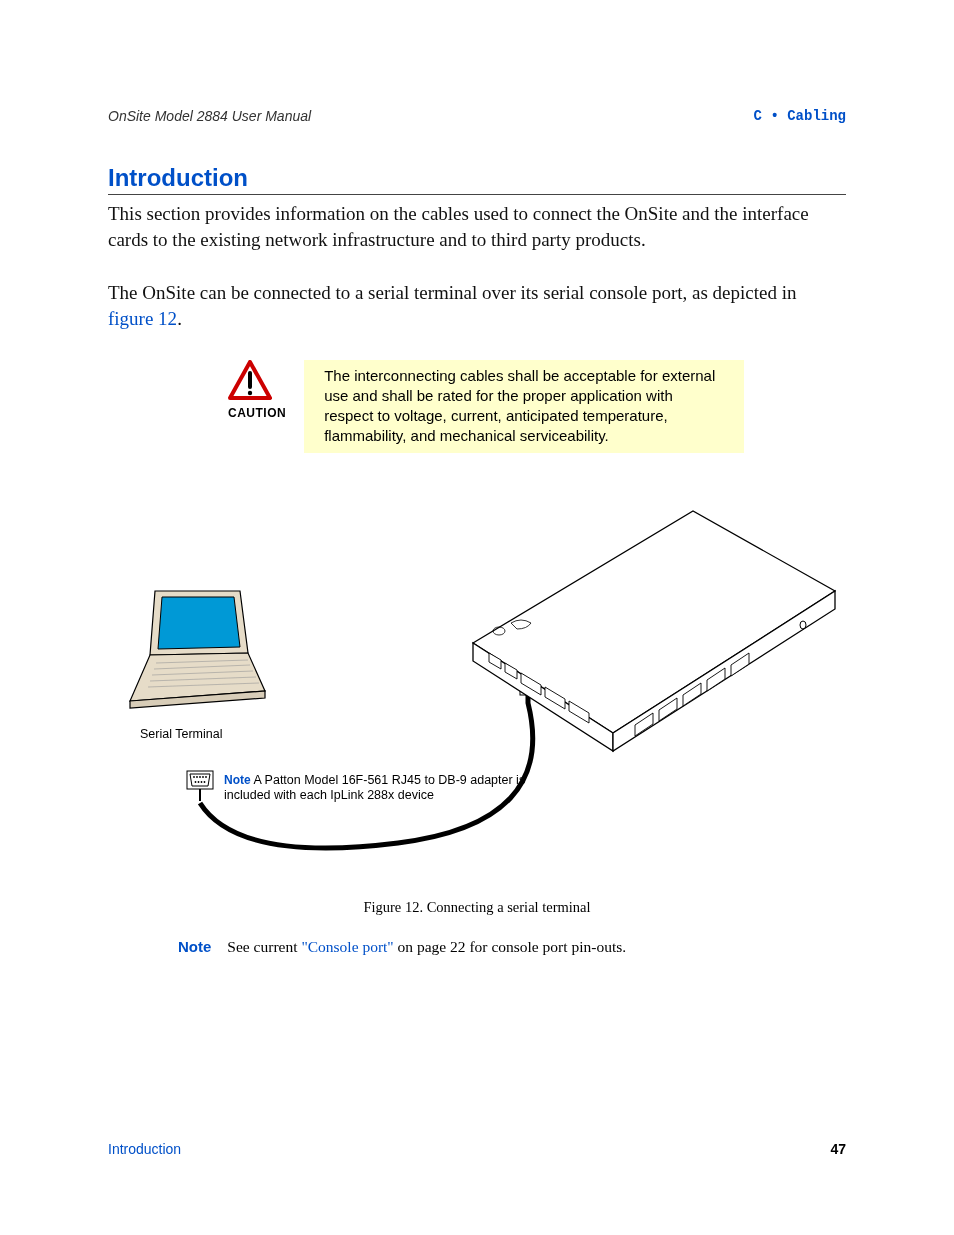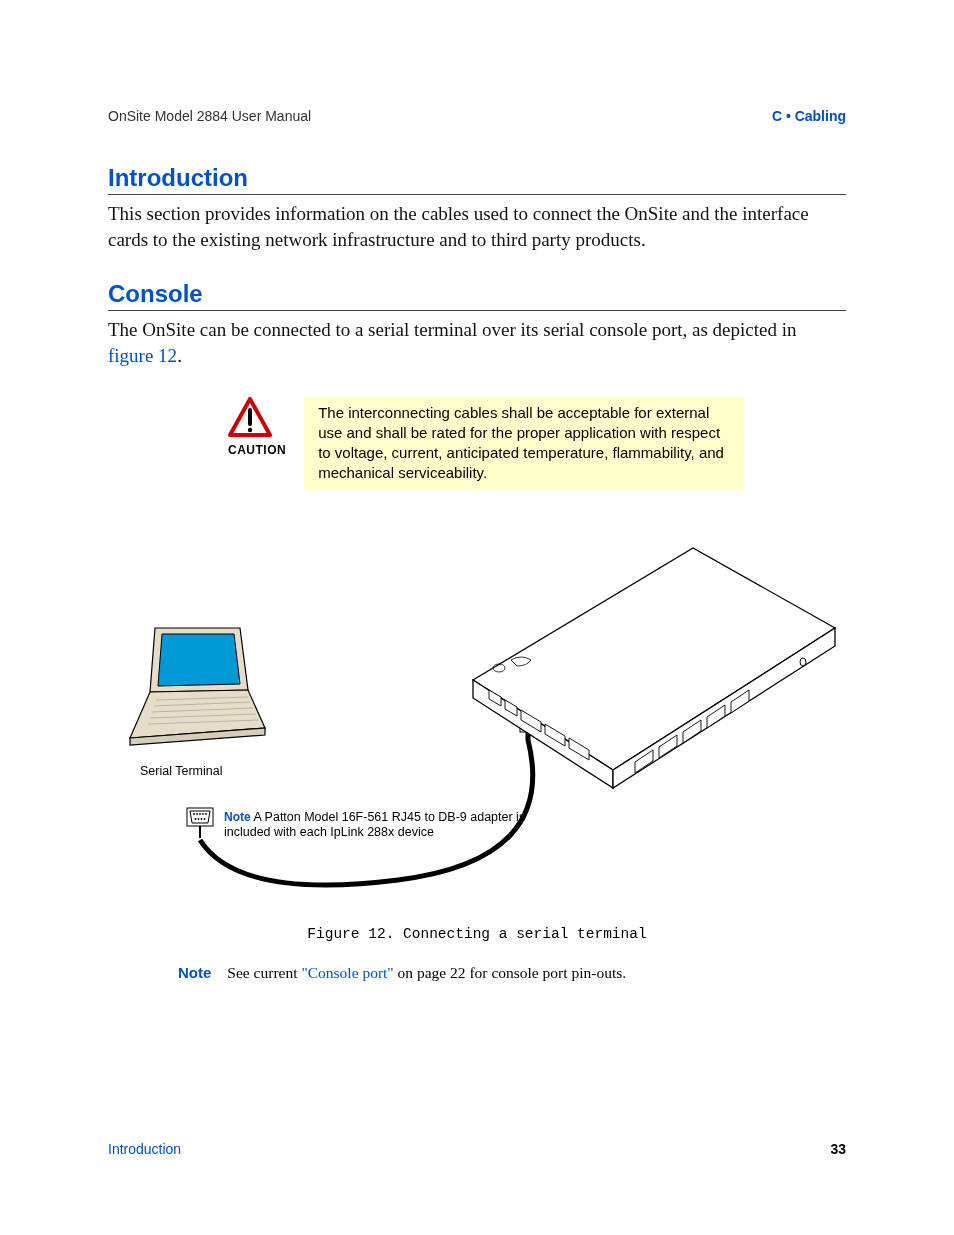--- a/index.html
+++ b/index.html
@@ -16,22 +16,22 @@
     height: 100%;
     position: relative;
   }
   .header-row {
     display: flex;
     justify-content: space-between;
     font-size: 14px;
     margin-bottom: 40px;
     font-family: Arial, Helvetica, sans-serif;
   }
-  .header-left { color: #333; }
-  .header-right { color: #0050c8; font-weight: bold; }
+  .header-left { color: #333; font-style: italic; }
+  .header-right { color: #0050c8; font-weight: bold; font-family: Liberation Mono, monospace; }
   .h2 {
     color: #0050c8;
     font-family: Arial, Helvetica, sans-serif;
     font-weight: bold;
     font-size: 24px;
     border-bottom: 1px solid #444;
     padding-bottom: 2px;
     margin-bottom: 6px;
   }
   .body-text {
@@ -56,21 +56,21 @@
   .caution-label {
     font-weight: bold;
     font-size: 12px;
     letter-spacing: 0.5px;
     margin-top: 2px;
     font-family: 'Arial Narrow', Arial, sans-serif;
     font-stretch: condensed;
   }
   .caution-box {
     background: #ffffcc;
-    padding: 6px 14px;
+    padding: 6px 20px;
     font-size: 15px;
     font-family: Arial, Helvetica, sans-serif;
     line-height: 1.35;
     max-width: 440px;
   }
   .figure-area {
     position: relative;
     width: 100%;
     height: 400px;
     margin-top: 20px;
@@ -114,23 +114,23 @@
     left: 355px;
     top: 20px;
   }
   .cable {
     position: absolute;
     left: 90px;
     top: 200px;
   }
   .figure-caption {
     text-align: center;
-    font-family: Liberation Mono, monospace;
+    font-family: Liberation Serif, serif;
     font-size: 14.5px;
-    margin-top: 6px;
+    margin-top: 16px;
     margin-bottom: 22px;
   }
   .note-row {
     display: flex;
     gap: 16px;
     margin-left: 70px;
     font-size: 15.5px;
   }
   .note-label {
     color: #0050c8;
@@ -157,21 +157,20 @@
 <div class="page">
 
   <div class="header-row">
     <div class="header-left">OnSite Model 2884 User Manual</div>
     <div class="header-right">C • Cabling</div>
   </div>
 
   <h2 class="h2">Introduction</h2>
   <p class="body-text">This section provides information on the cables used to connect the OnSite and the interface cards to the existing network infrastructure and to third party products.</p>
 
-  <h2 class="h2">Console</h2>
   <p class="body-text" style="">
     <span>The OnSite can be connected to a serial terminal over its serial console port, as depicted in </span><span class="link">figure 12</span><span>.</span>
   </p>
 
   <div class="caution-row">
     <div class="caution-icon-wrap">
       <svg width="44" height="40" viewBox="0 0 44 40">
         <polygon points="22,2 42,38 2,38" fill="none" stroke="#c00" stroke-width="4" stroke-linejoin="round"></polygon>
         <line x1="22" y1="13" x2="22" y2="27" stroke="#000" stroke-width="4" stroke-linecap="round"></line>
         <circle cx="22" cy="33" r="2.2" fill="#000"></circle>
@@ -259,16 +258,16 @@
 
   <div class="note-row">
     <div class="note-label">Note</div>
     <div>
       <span>See current </span><span class="link">"Console port"</span><span> on page 22 for console port pin-outs.</span>
     </div>
   </div>
 
   <div class="footer">
     <div class="footer-left">Introduction</div>
-    <div class="footer-right">33</div>
+    <div class="footer-right">47</div>
   </div>
 
 </div>
 
 </body></html>

